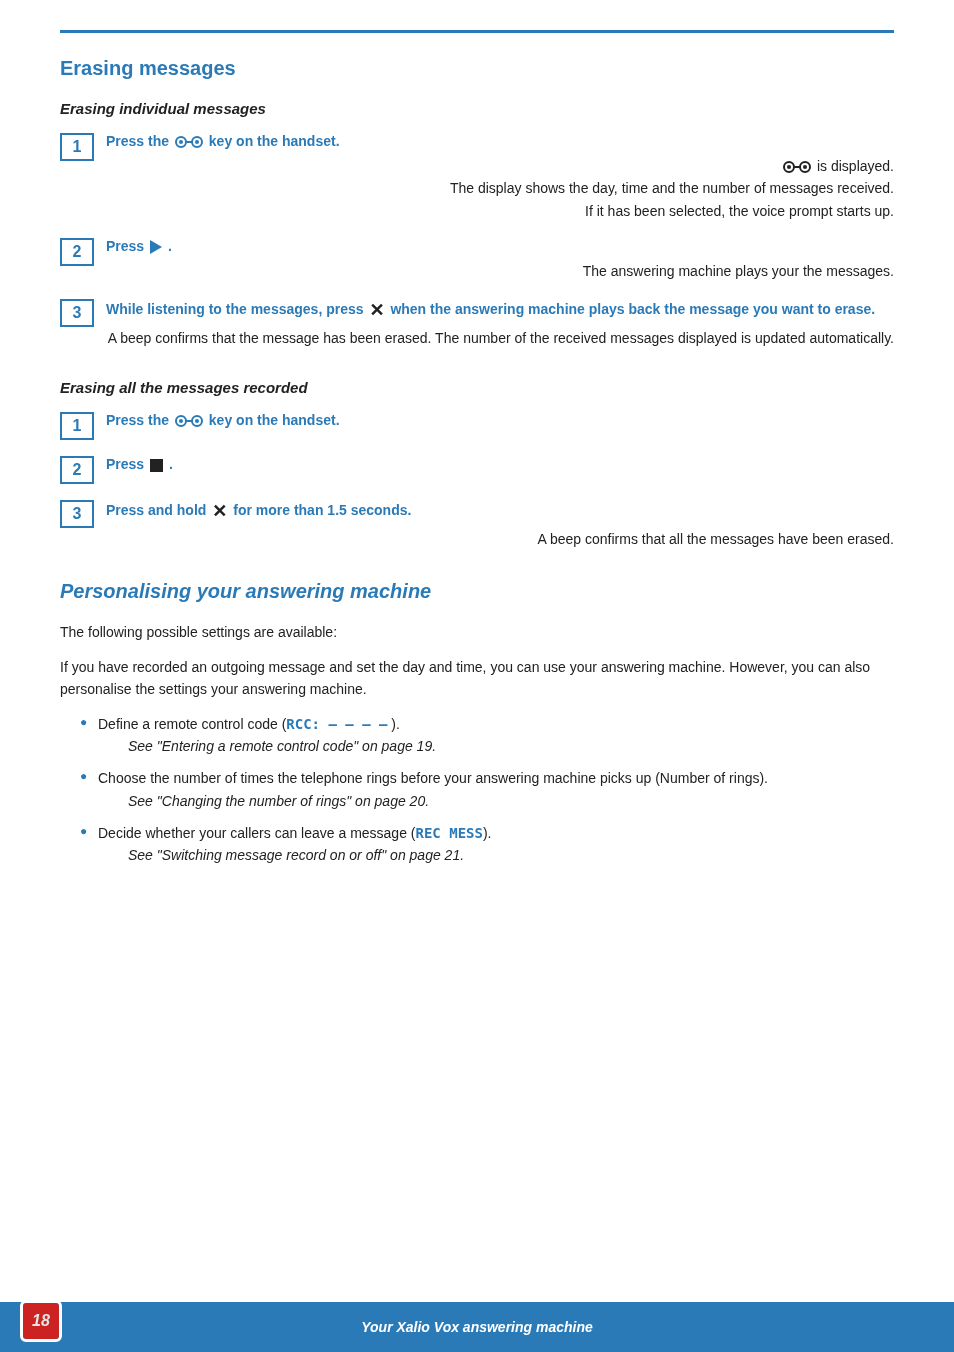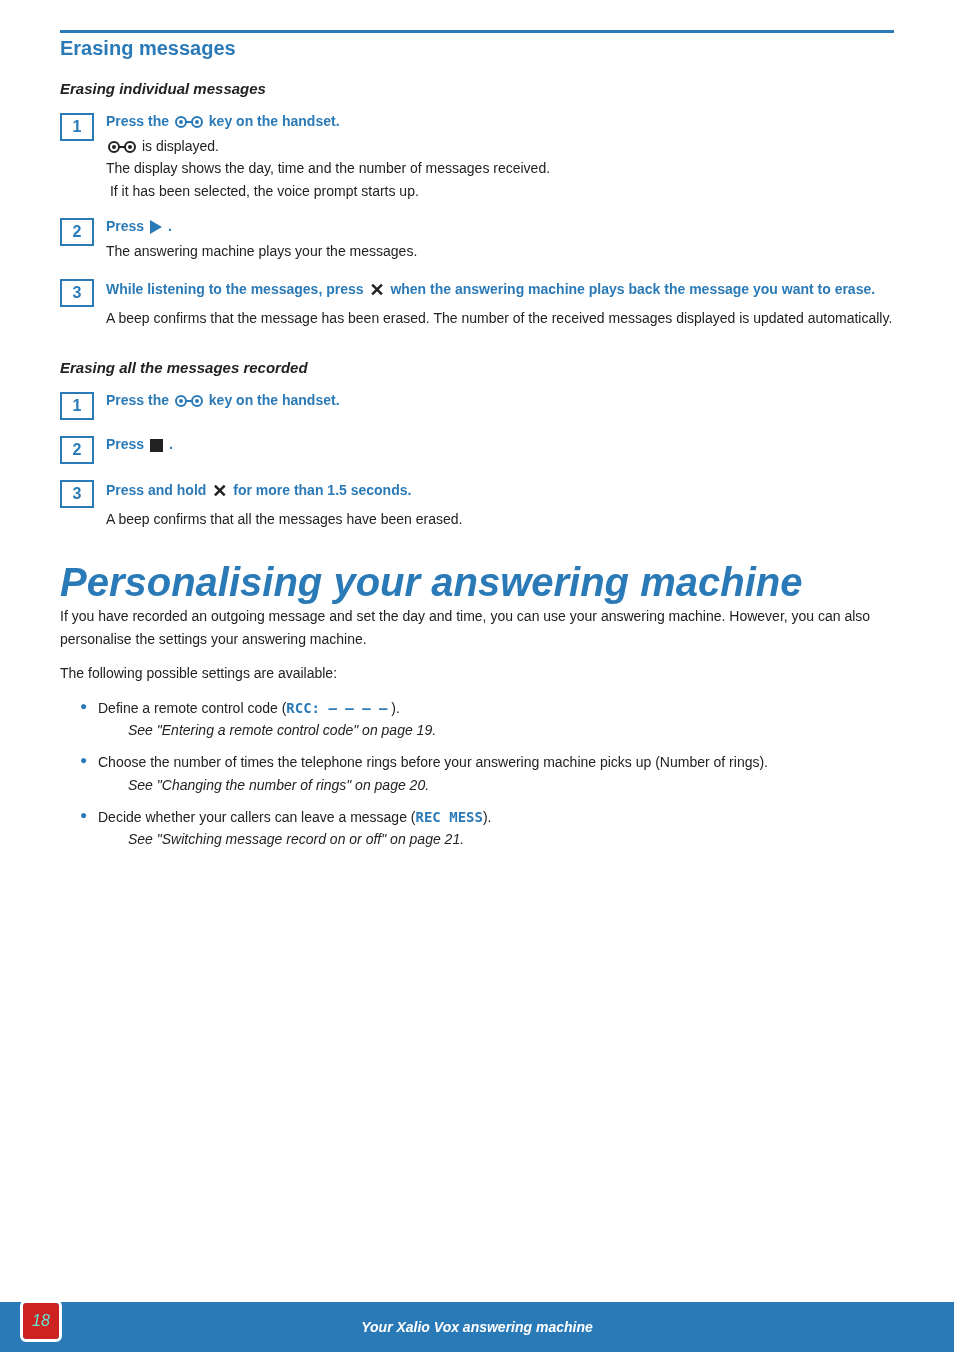--- a/index.html
+++ b/index.html
@@ -16,21 +16,21 @@
     .page {
       padding: 30px 60px 80px 60px;
     }
 
     
     .section-title {
       color: #2a7ab8;
       font-size: 20px;
       font-weight: bold;
       border-top: 3px solid #2a7ab8;
-      padding-top: 4px;
+      padding-top: 24px;
       margin-bottom: 20px;
     }
 
     .sub-title {
       font-style: italic;
       font-weight: bold;
       font-size: 15px;
       color: #222;
       margin-bottom: 14px;
     }
@@ -74,20 +74,21 @@
       font-weight: bold;
       font-size: 14px;
       line-height: 1.5;
     }
 
     .step-desc {
       color: #222;
       font-size: 14px;
       line-height: 1.6;
       margin-top: 3px;
+      text-align: right;
     }
 
     
     .icon-msg {
       display: inline-block;
       position: relative;
       width: 28px;
       height: 16px;
       vertical-align: middle;
       margin: 0 2px;
@@ -129,23 +130,24 @@
 
     
     .section-gap {
       margin-top: 28px;
       margin-bottom: 20px;
     }
 
     
     .big-italic-title {
       color: #2a7ab8;
-      font-size: 40px;
+      font-size: 20px;
       font-style: italic;
       font-weight: bold;
+      margin-bottom: 18px;
     }
 
     
     .body-text {
       font-size: 14px;
       color: #222;
       line-height: 1.6;
       margin-bottom: 12px;
     }
 
@@ -226,22 +228,22 @@
       width: 36px;
       height: 36px;
       background: #cc2222;
       border-radius: 4px;
       display: flex;
       align-items: center;
       justify-content: center;
     }
 
     .page-num {
-      color: #5eead4;
-      font-weight: normal;
+      color: #e5e5e5;
+      font-weight: bold;
       font-size: 16px;
       font-style: italic;
     }
 
     .erasing-messages-section {
       margin-bottom: 10px;
     }
 
     .sub-section {
       margin-bottom: 30px;
@@ -385,25 +387,25 @@
         </div>
 
       </div>
     </div>
   </div>
 
   <div class="section-gap">
     <h1 class="big-italic-title">Personalising your answering machine</h1>
 
     <p class="body-text">
+      The following possible settings are available:
+    </p>
+
+    <p class="body-text">
       If you have recorded an outgoing message and set the day and time, you can use your answering machine.  However, you can also personalise the settings your answering machine.
-    </p>
-
-    <p class="body-text">
-      The following possible settings are available:
     </p>
 
     <ul class="bullet-list">
       <li>
         Define a remote control code (<span class="code-text">RCC: – – – –</span> ).
         <span class="see-ref">See <em>"Entering a remote control code"</em> on page 19.</span>
       </li>
       <li>
         Choose the number of times the telephone rings before your answering machine picks up (Number of rings).
         <span class="see-ref">See <em>"Changing the number of rings"</em> on page 20.</span>

